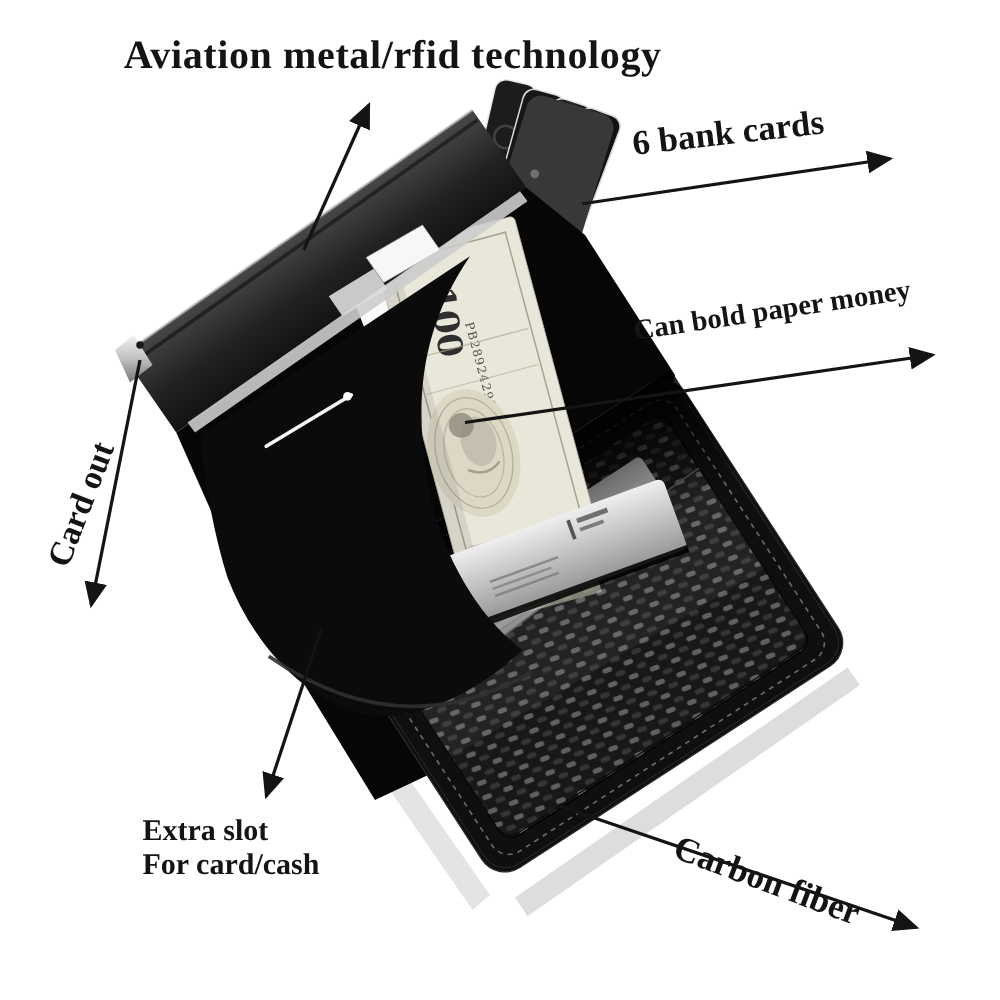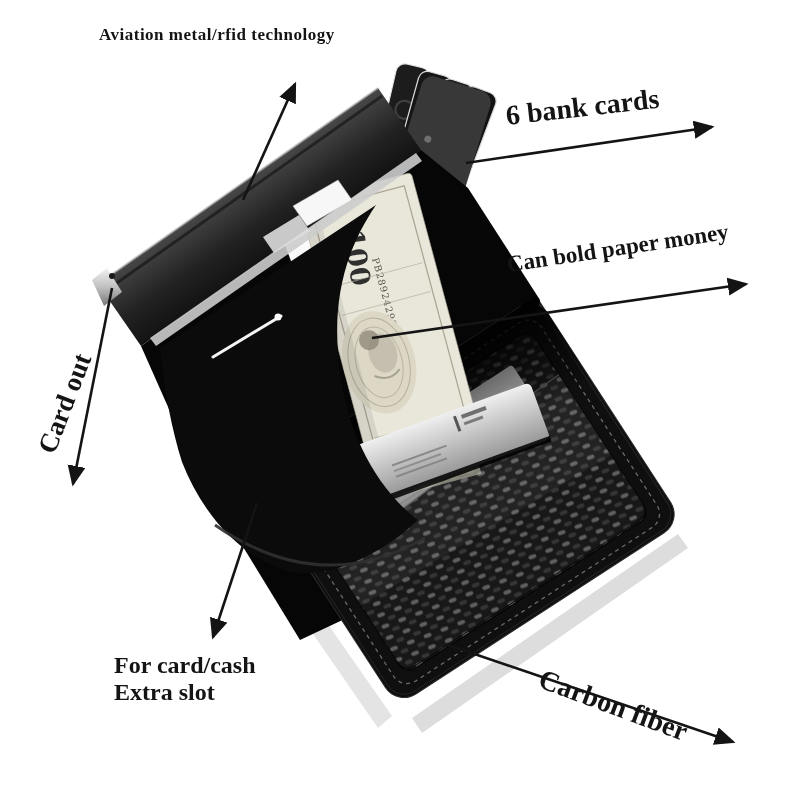--- a/index.html
+++ b/index.html
@@ -1,21 +1,21 @@
 <!DOCTYPE html>
 <html><head>
 <meta charset="utf-8">
 <style>
   html,body{margin:0;padding:0;background:#fff;}
   #stage{position:relative;width:800px;height:800px;background:#ffffff;overflow:hidden;
          font-family:"Liberation Serif","DejaVu Serif",serif;}
   #wallet-svg{position:absolute;left:0;top:0;}
   .label{position:absolute;font-weight:700;color:#141414;white-space:nowrap;
          font-family:"Liberation Serif","DejaVu Serif",serif;}
-  .label-aviation{left:99px;top:25px;font-size:17px;letter-spacing:.5px;}
+  .label-aviation{left:99px;top:25px;font-size:32px;letter-spacing:.5px;}
   .label-bank{left:506px;top:100px;font-size:28px;transform:rotate(-6.5deg);transform-origin:left center;}
   .label-money{left:507px;top:252px;font-size:23px;transform:rotate(-8.5deg);transform-origin:left center;}
   .label-cardout{left:0px;top:388px;width:130px;text-align:center;font-size:27px;
                  transform:rotate(-69deg);transform-origin:center center;}
   .label-extra{left:114px;top:652px;font-size:24px;line-height:1.13;}
   .label-carbon{left:540px;top:662px;width:210px;font-size:28px;transform:rotate(20.5deg);transform-origin:left center;}
   svg text{font-family:"DejaVu Serif","Liberation Serif",serif;}
 </style>
 </head>
 <body>
@@ -171,18 +171,18 @@
     <line x1="257" y1="503" x2="213" y2="637" marker-end="url(#ah)"></line>
     <line x1="448" y1="645" x2="733" y2="742" marker-end="url(#ah)"></line>
   </g>
 </svg>
 
 <div class="label label-aviation">Aviation metal/rfid technology</div>
 <div class="label label-bank">6 bank cards</div>
 <div class="label label-money">Can bold paper money</div>
 <div class="label label-cardout">Card out</div>
 <div class="label label-extra">
+  <div>Extra slot</div>
   <div>For card/cash</div>
-  <div>Extra slot</div>
 </div>
 <div class="label label-carbon">Carbon fiber</div>
 
 </div>
 
 </body></html>

